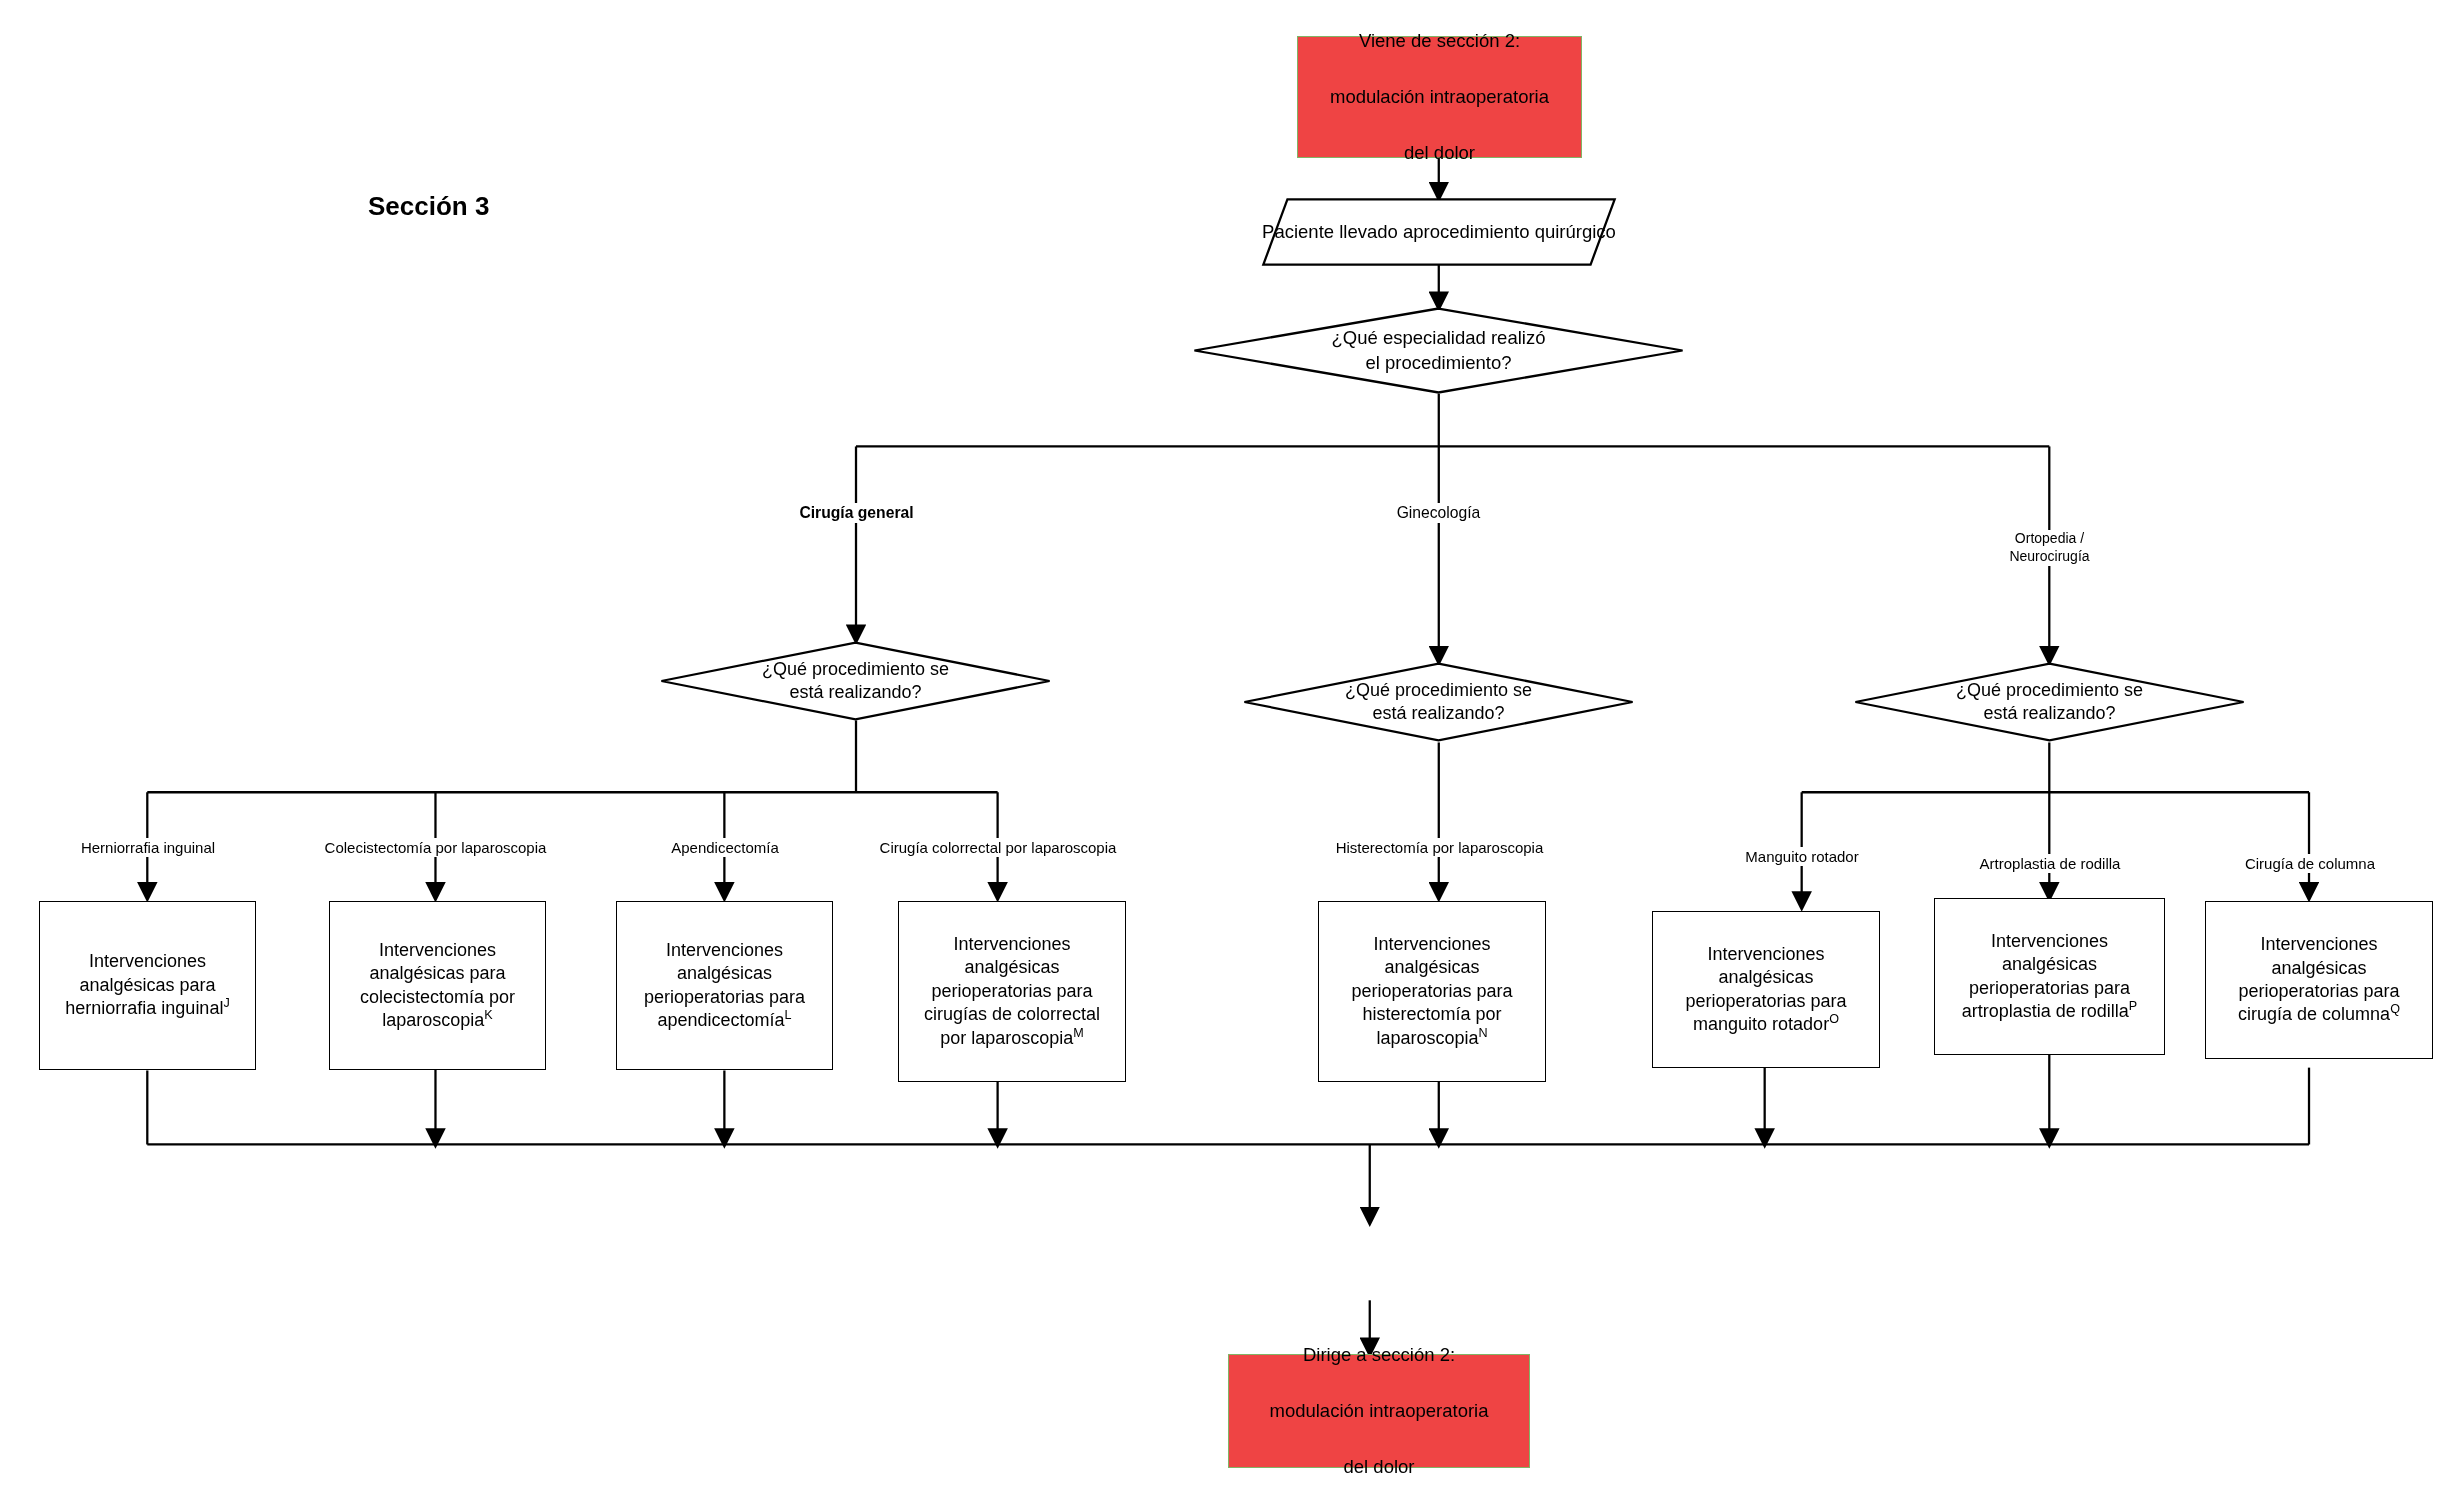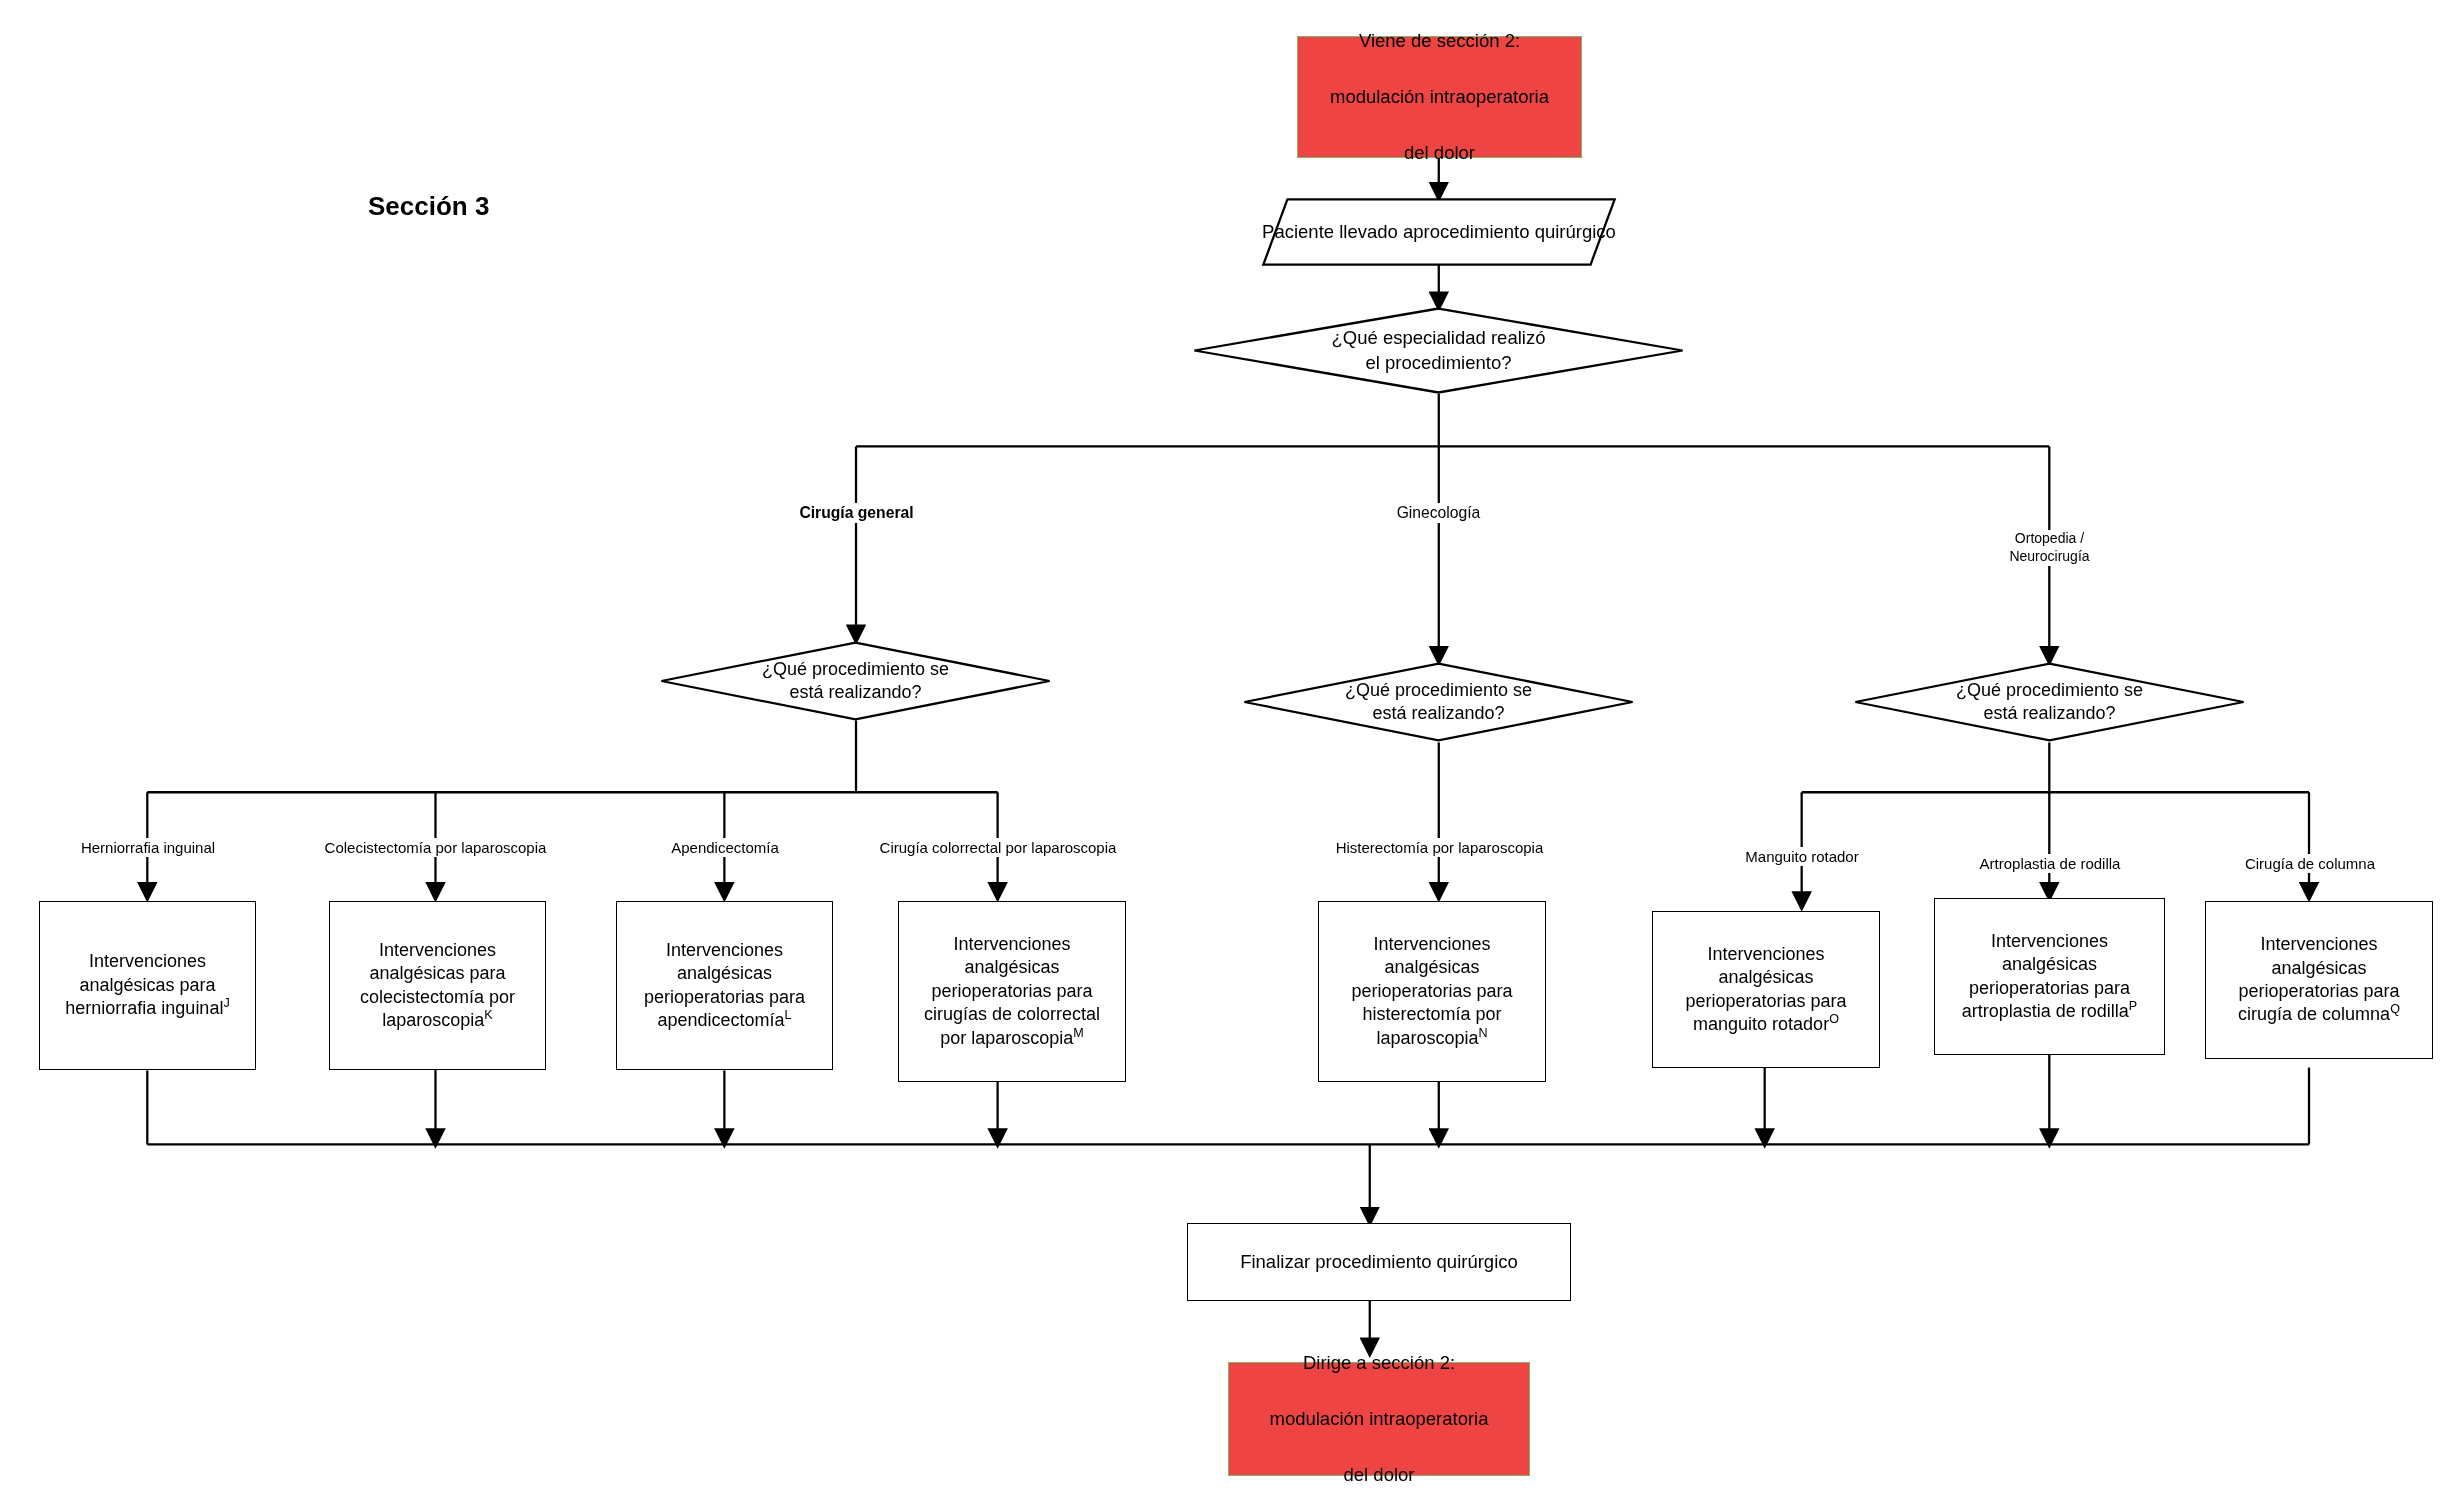--- a/index.html
+++ b/index.html
@@ -209,22 +209,21 @@
     <span><span>artroplastia de rodilla</span><sup>P</sup></span>
   </div>
 
   <div class="node proc ntext" style="left:2205px;top:901px;width:228px;height:158px;font-size:18px;flex-direction:column;">
     <span>Intervenciones</span>
     <span>analgésicas</span>
     <span>perioperatorias para</span>
     <span><span>cirugía de columna</span><sup>Q</sup></span>
   </div>
 
-  <div class="node proc ntext" style="left:1187px;top:1223px;width:384px;height:78px;font-size:18.5px;">Finalizar procedimiento quirúrgico</div>
-
-  <div class="node green ntext" style="left:1228px;top:1354px;width:302px;height:114px;font-size:18.5px;flex-direction:column;margin-top:8px;">
+
+  <div class="node green ntext" style="left:1228px;top:1354px;width:302px;height:114px;font-size:18.5px;flex-direction:column;">
     <span>Dirige a sección 2:</span>
     <span>modulación intraoperatoria</span>
     <span>del dolor</span>
   </div>
 
 </div>
 
 
 </body></html>

